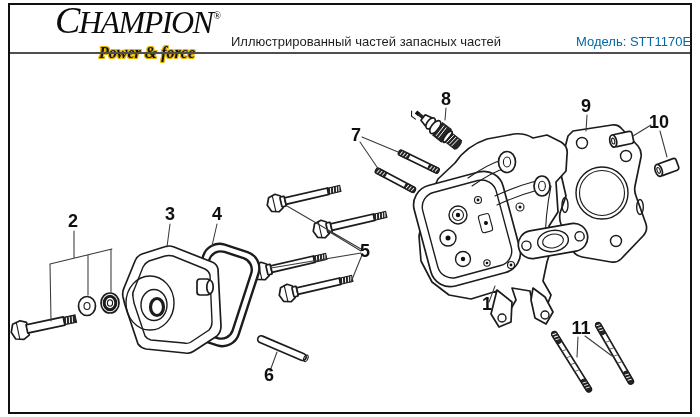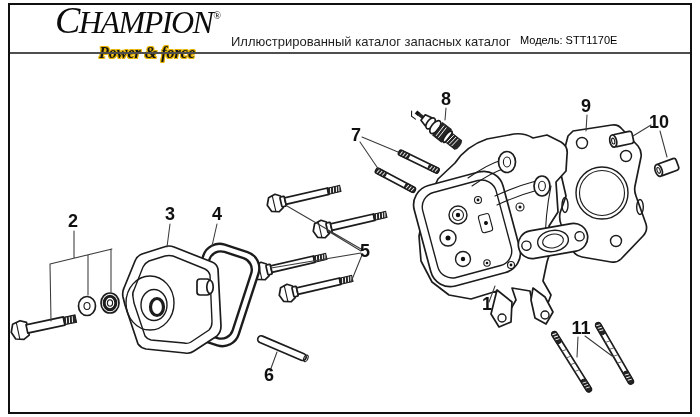--- a/index.html
+++ b/index.html
@@ -20,42 +20,42 @@
   .logo .cap{font-size:38px}
   .logo .rmark{font-size:10px;position:relative;top:-14px;left:1px;letter-spacing:0}
   .logo .line2{
     font-family:"Liberation Serif",serif;font-weight:700;font-style:italic;
     font-size:16px;line-height:13px;text-align:right;margin-top:1px;color:#141414;
     text-shadow:1px 0 #e5b400,-1px 0 #e5b400,0 1px #e5b400,0 -1px #e5b400,
                 1px 1px #e5b400,-1px -1px #e5b400,1px -1px #e5b400,-1px 1px #e5b400;
     white-space:nowrap;
   }
   .title{position:absolute;left:231px;top:34px;font-size:13px;color:#1f1f1f;white-space:nowrap}
-  .model{position:absolute;left:520px;top:34px;font-size:11px;color:#000000;white-space:nowrap}
+  .model{position:absolute;left:576px;top:34px;font-size:13px;color:#0369a1;white-space:nowrap}
   .rule{position:absolute;left:10px;top:52px;width:680px;height:2px;background:#4f4f4f}
   
   svg.diagram{position:absolute;left:0;top:0}
   svg .ol{fill:#fff;stroke:#1c1c1c;stroke-width:1.7;stroke-linejoin:round}
   svg .ln{fill:none;stroke:#1c1c1c;stroke-width:1.4;stroke-linecap:round}
   svg .thin{fill:none;stroke:#1c1c1c;stroke-width:1.1;stroke-linecap:round}
   svg .dk{fill:#262626;stroke:#1c1c1c;stroke-width:1}
   svg .wt{stroke:#fff;stroke-width:0.9;fill:none}
   svg .leader{fill:none;stroke:#3a3a3a;stroke-width:1.05;stroke-linecap:round}
   svg .plabel{font-family:"Liberation Sans",sans-serif;font-weight:700;font-size:18px;fill:#101010;text-anchor:middle}
 </style>
 </head>
 <body>
 
 <div class="frame"></div>
 
 <div class="logo">
   <div class="line1"><span class="cap">C</span><span>HAMPION</span><span class="rmark">®</span></div>
   <div class="line2">Power &amp; force</div>
 </div>
-<div class="title">Иллюстрированный каталог запасных каталог</div>
+<div class="title">Иллюстрированный частей запасных частей</div>
 <div class="model">Модель: STT1170E</div>
 <div class="rule"></div>
 
 <svg class="diagram" viewBox="0 0 700 417" width="700" height="417">
   <defs>
     <g id="bolt5">
       <path class="ol" d="M-10,0 L-7,-7 L0,-9 L5,-6 L5,6 L0,9 L-7,7 Z"></path>
       <line class="thin" x1="-3" y1="-8" x2="-3" y2="8"></line>
       <rect class="ol" x="4" y="-5" width="4.5" height="10" rx="1"></rect>
       <rect class="ol" x="8.5" y="-3.3" width="44" height="6.6"></rect>

